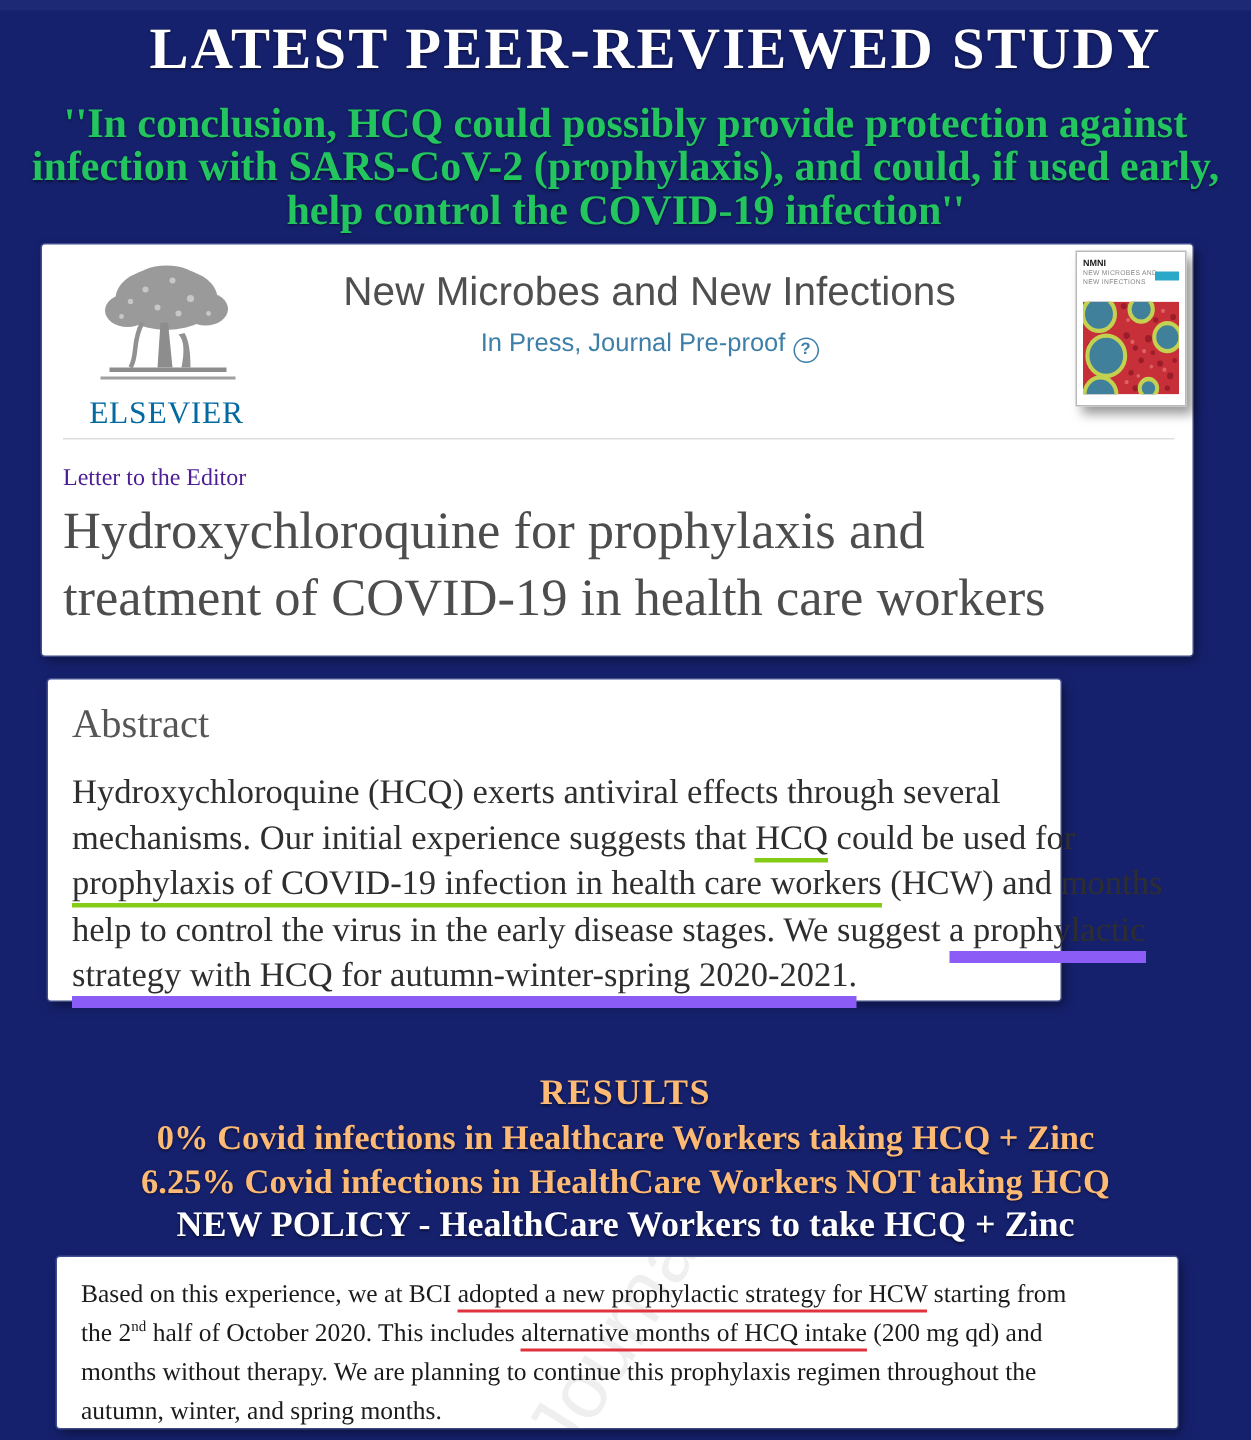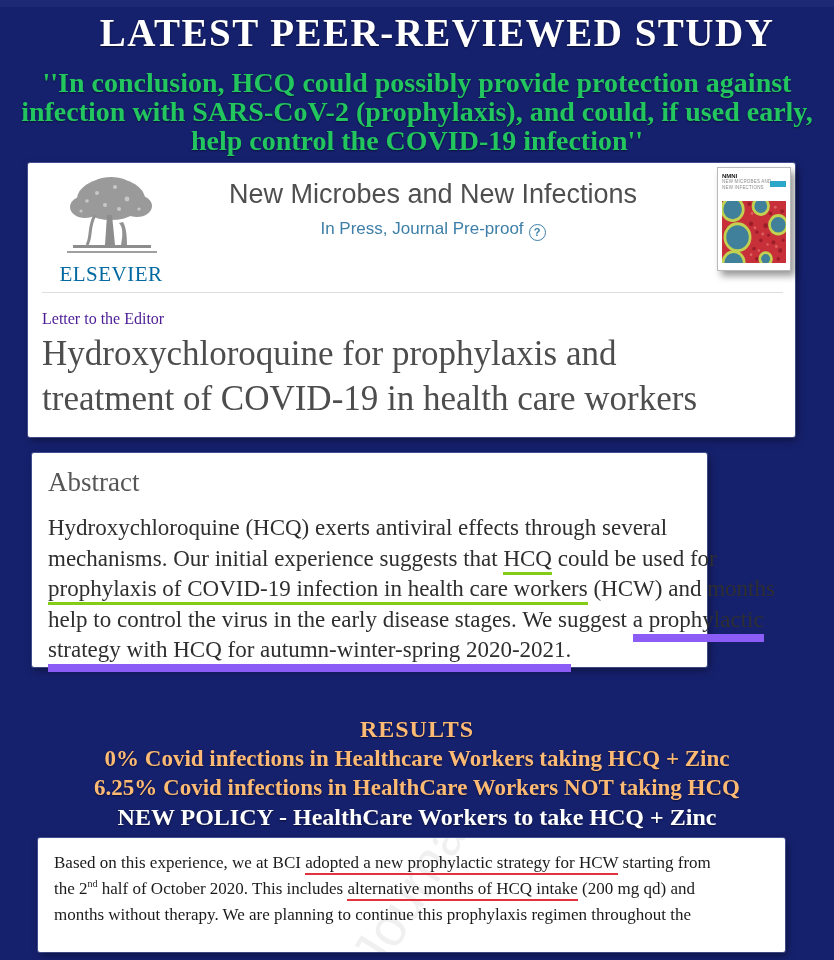--- a/index.html
+++ b/index.html
@@ -240,16 +240,17 @@
   </div>
 
   <div class="policy-headline">NEW POLICY - HealthCare Workers to take HCQ + Zinc</div>
 
   <div class="card card3">
     <div class="wm">Journal Pre-proof</div>
     <div class="policy-body">
         <div class="rline"><span>Based on this experience, we at BCI </span><span class="u-red">adopted a new prophylactic strategy for HCW</span><span> starting from</span></div>
         <div class="rline"><span>the 2</span><sup>nd</sup><span> half of October 2020. This includes </span><span class="u-red">alternative months of HCQ intake</span><span> (200 mg qd) and</span></div>
         <div class="rline"><span>months without therapy. We are planning to continue this prophylaxis regimen throughout the</span></div>
+        <div class="rline"><span>autumn, winter, and spring months.</span></div>
       </div>
   </div>
 
 </div>
 
 </body></html>

